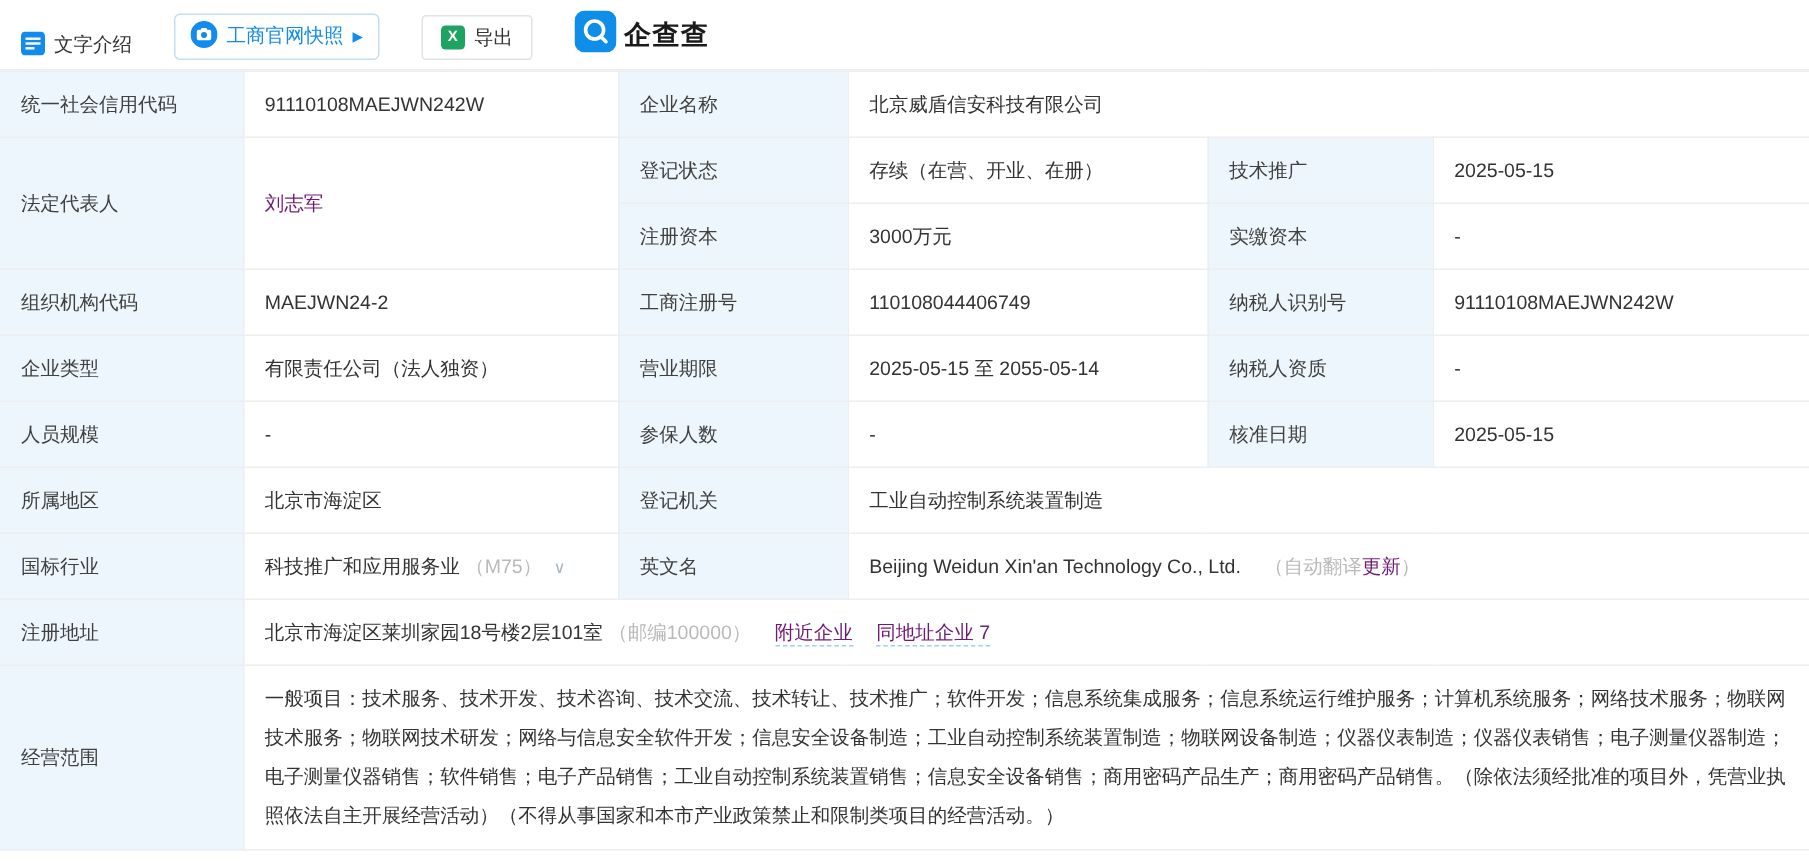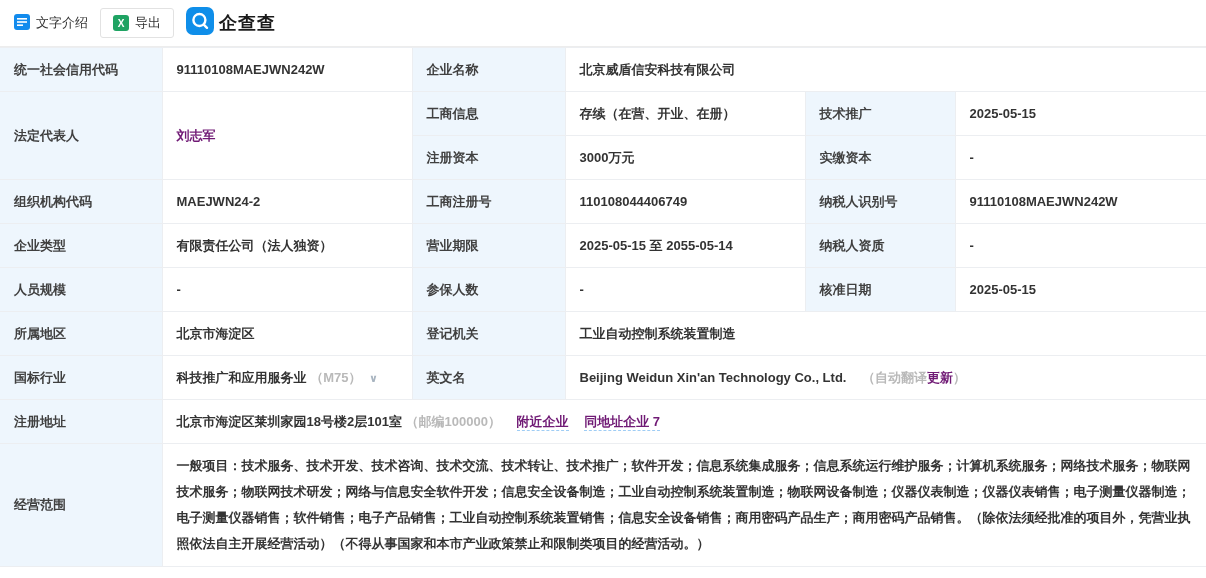--- a/index.html
+++ b/index.html
@@ -9,34 +9,34 @@
   
   .topbar { height:47px; display:flex; align-items:center; justify-content:space-between;
     padding:0 10px 0 14px; border-bottom:1px solid #ededed; background:#fff; }
   .tabs { display:flex; align-items:flex-end; gap:30px; height:100%; }
   .tab { position:relative; display:flex; align-items:center; height:100%;
     font-size:14px; color:#999; cursor:pointer; }
   .tab.active { font-size:15px; font-weight:bold; color:#333; }
   .tab.active::after { content:""; position:absolute; left:2px; right:2px; bottom:4px;
     height:3px; background:#2a7cc9; border-radius:2px; }
 
-  .toolbar { display:flex; align-items:center; gap:12px; }
+  .toolbar { display:flex; align-items:flex-end; gap:28px; }
   .tool { display:flex; align-items:center; gap:6px; font-size:13px; color:#333; cursor:pointer; }
   .btn-snapshot { border:1px solid #c6dcf2; border-radius:4px; padding:4px 10px;
     color:#128bed; background:#fff; }
   .btn-export { border:1px solid #e2e2e2; border-radius:3px; padding:5px 12px;
     color:#333; background:#fff; }
   .play-arrow { font-size:9px; color:#128bed; line-height:1; }
   .icon-excel { width:16px; height:16px; background:#1fa363; border-radius:3px; color:#fff;
     font-size:10px; font-weight:bold; display:inline-flex; align-items:center; justify-content:center; }
   .brand { display:flex; align-items:center; gap:5px; cursor:default; }
   .brand-text { font-size:18px; font-weight:bold; color:#1a1a1a; letter-spacing:1px; }
 
   
-  table { width:1206px; border-collapse:collapse; table-layout:fixed;font-weight:bold; }
+  table { width:1206px; border-collapse:collapse; table-layout:fixed; }
   td { border:1px solid #eceef1; font-size:13px; color:#333; padding:0 14px;
     height:44px; vertical-align:middle; word-break:break-all; }
   td:first-child { border-left:none; }
   td:last-child { border-right:none; }
   .lbl { background:#eef6fd; color:#404040; }
   .scope-cell { line-height:26px; padding:9px 14px; height:auto; }
   a.link { color:#701a75; text-decoration:none; cursor:pointer; }
   a.dashed { border-bottom:1px dashed #9fcdf5; padding-bottom:1px; }
   .gray { color:#b9b9b9; }
   .chev { color:#a8b4c0; font-size:11px; margin-left:4px; cursor:pointer; }
@@ -48,20 +48,30 @@
 <div class="topbar">
   <div class="toolbar">
     <div class="tool">
       <span><svg width="16" height="16" viewBox="0 0 16 16">
             <rect width="16" height="16" rx="3" fill="#128bed"></rect>
             <rect x="3" y="4" width="10" height="1.6" fill="#fff"></rect>
             <rect x="3" y="7.2" width="10" height="1.6" fill="#fff"></rect>
             <rect x="3" y="10.4" width="6" height="1.6" fill="#fff"></rect>
           </svg></span>
       <span>文字介绍</span>
+    </div>
+    <div class="tool btn-snapshot">
+      <span><svg width="18" height="18" viewBox="0 0 18 18">
+            <circle cx="9" cy="9" r="9" fill="#128bed"></circle>
+            <rect x="7" y="4.6" width="4" height="1.8" rx="0.9" fill="#fff"></rect>
+            <rect x="4.2" y="5.8" width="9.6" height="7" rx="1.2" fill="#fff"></rect>
+            <circle cx="9" cy="9.3" r="2" fill="#128bed"></circle>
+          </svg></span>
+      <span>工商官网快照</span>
+      <span class="play-arrow">▶</span>
     </div>
     <div class="tool btn-export">
       <span class="icon-excel">X</span>
       <span>导出</span>
     </div>
     <div class="brand">
       <span><svg width="28" height="28" viewBox="0 0 28 28">
             <rect width="28" height="28" rx="7" fill="#0f8ee9"></rect>
             <circle cx="13.4" cy="13" r="6" fill="none" stroke="#fff" stroke-width="2.4"></circle>
             <path d="M17.8 17.6 L21 20.8" stroke="#fff" stroke-width="2.4" stroke-linecap="round"></path>
@@ -83,21 +93,21 @@
   <tbody>
       <tr>
     <td class="lbl">统一社会信用代码</td>
     <td>91110108MAEJWN242W</td>
     <td class="lbl">企业名称</td>
     <td colspan="3">北京威盾信安科技有限公司</td>
   </tr>
   <tr>
     <td class="lbl" rowspan="2">法定代表人</td>
     <td rowspan="2"><a class="link">刘志军</a></td>
-    <td class="lbl">工商信息</td>
+    <td class="lbl">登记状态</td>
     <td>存续（在营、开业、在册）</td>
     <td class="lbl">技术推广</td>
     <td>2025-05-15</td>
   </tr>
   <tr>
     <td class="lbl">注册资本</td>
     <td>3000万元</td>
     <td class="lbl">实缴资本</td>
     <td>-</td>
   </tr>

